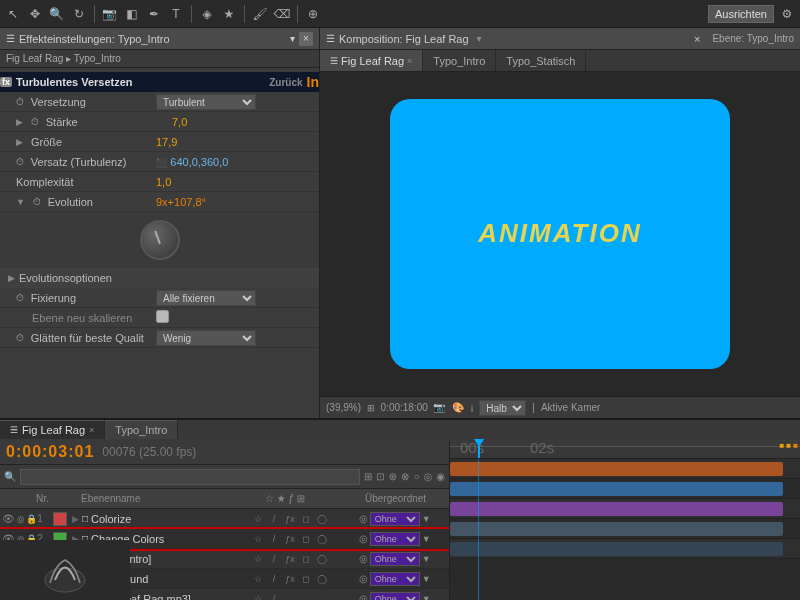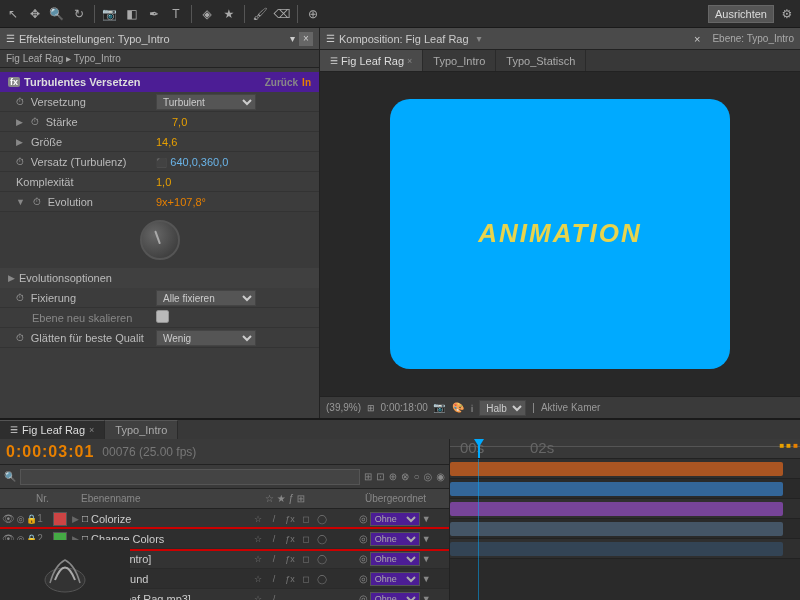--- a/index.html
+++ b/index.html
@@ -110,22 +110,22 @@
     .effect-content {
       flex: 1;
       overflow-y: auto;
       padding: 4px 0;
     }
 
     
     .effect-section-header {
       display: flex;
       align-items: center;
-      padding: 2px 8px;
-      background: #4c1d95;
+      padding: 2px 0;
+      background: #0f172a;
       font-weight: bold;
       color: #ddd;
       font-size: 11px;
       height: 20px;
     }
     .effect-section-header .fx-badge {
       background: #888;
       color: #fff;
       font-size: 9px;
       padding: 0 2px;
@@ -626,21 +626,21 @@
       <button class="panel-close-btn">×</button>
     </div>
     <div class="panel-breadcrumb">Fig Leaf Rag ▸ Typo_Intro</div>
 
     <div class="effect-content">
 
       <div class="effect-section-header">
         <span class="fx-badge">fx</span>
         <span>Turbulentes Versetzen</span>
         <span style="margin-left:auto; color:#888; font-size:10px;">Zurück</span>
-        <span style="color:#e88000; font-size:10px; margin-left:4px;">In</span>
+        <span style="color:#e88000; font-size:14px; margin-left:4px;">In</span>
       </div>
 
       <div class="effect-row">
         <div class="effect-label">
           <span class="clock-icon">⏱</span>
           Versetzung
         </div>
         <div class="effect-value white-text">
           <select class="effect-dropdown">
             <option>Turbulent</option>
@@ -655,21 +655,21 @@
           Stärke
         </div>
         <div class="effect-value" style="color:#e8a000;margin-left:16px;">7,0</div>
       </div>
 
       <div class="effect-row">
         <div class="effect-label">
           <span class="arrow-icon">▶</span>
           Größe
         </div>
-        <div class="effect-value" style="color:#e8a000;">14,6</div>
+        <div class="effect-value" style="color:#e8a000;">17,9</div>
       </div>
 
       <div class="effect-row">
         <div class="effect-label">
           <span class="clock-icon">⏱</span>
           Versatz (Turbulenz)
         </div>
         <div class="effect-value blue-text">
           <span style="font-size:9px;color:#888;">⬛</span> 640,0,360,0
         </div>

